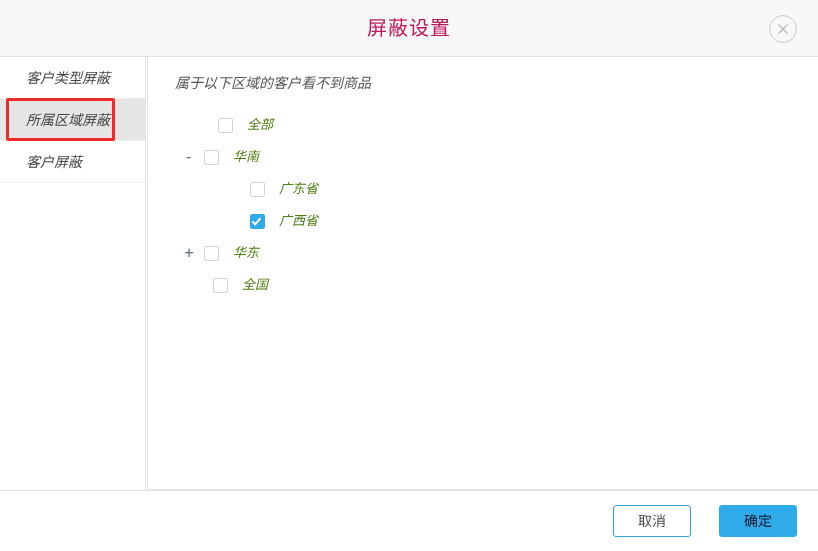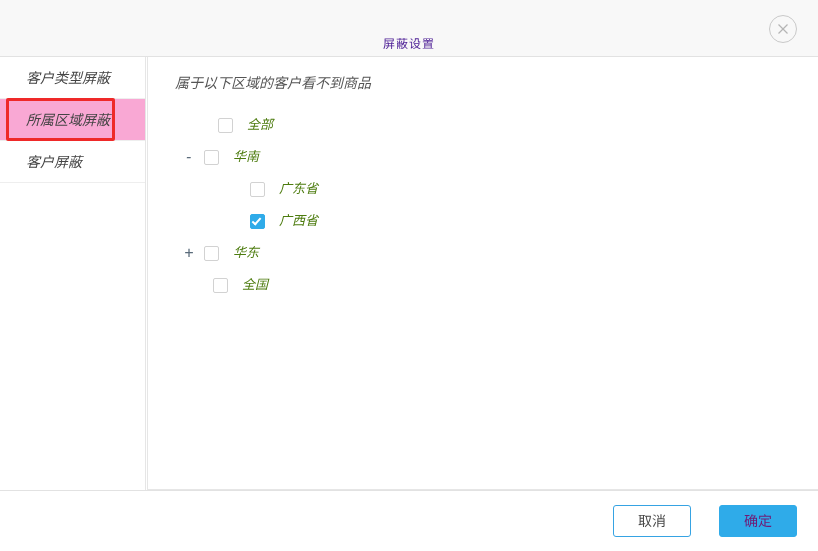--- a/index.html
+++ b/index.html
@@ -37,24 +37,24 @@
     height: 57px;
     flex: 0 0 57px;
     background: #f8f8f8;
     border-bottom: 1px solid #e2e2e2;
     box-sizing: border-box;
   }
   .dialog-title {
     position: absolute;
     left: 0;
     right: 0;
-    top: 33px;
+    top: 17px;
     text-align: center;
-    font-size: 12px;
-    color: #4c1d95;
+    font-size: 20px;
+    color: #be185d;
     letter-spacing: 1px;
     line-height: 22px;
     user-select: none;
   }
   .close-btn {
     position: absolute;
     right: 21px;
     top: 15px;
     width: 28px;
     height: 28px;
@@ -100,21 +100,21 @@
     font-size: 14px;
     color: #444444;
     border-bottom: 1px solid #eeeeee;
     box-sizing: border-box;
     cursor: pointer;
     white-space: nowrap;
     user-select: none;
     background: #ffffff;
   }
   .side-item.active {
-    background: #f9a8d4;
+    background: #e5e5e5;
   }
   .side-item .hl-box {
     position: absolute;
     left: 6px;
     top: -1px;
     right: 30px;
     bottom: -1px;
     border: 3px solid #ef2929;
     border-radius: 2px;
     box-sizing: border-box;
@@ -254,21 +254,21 @@
   }
   .btn-cancel {
     background: #ffffff;
     border: 1px solid #36a3e3;
     color: #4a4a4a;
     margin-right: 28px;
   }
   .btn-confirm {
     background: #2fabe9;
     border: 1px solid #2fabe9;
-    color: #701a75;
+    color: #0f172a;
   }
 </style>
 </head>
 <body>
 
 <div class="dialog">
 
   <div class="dialog-header">
     <div class="dialog-title">屏蔽设置</div>
     <div class="close-btn">

